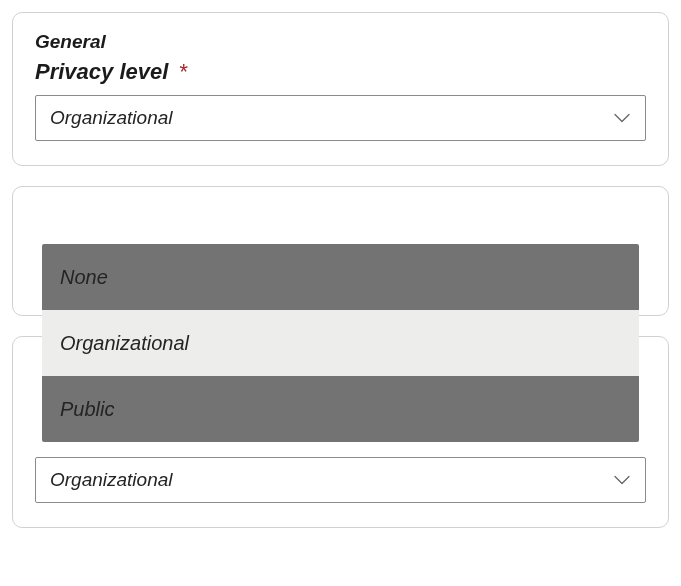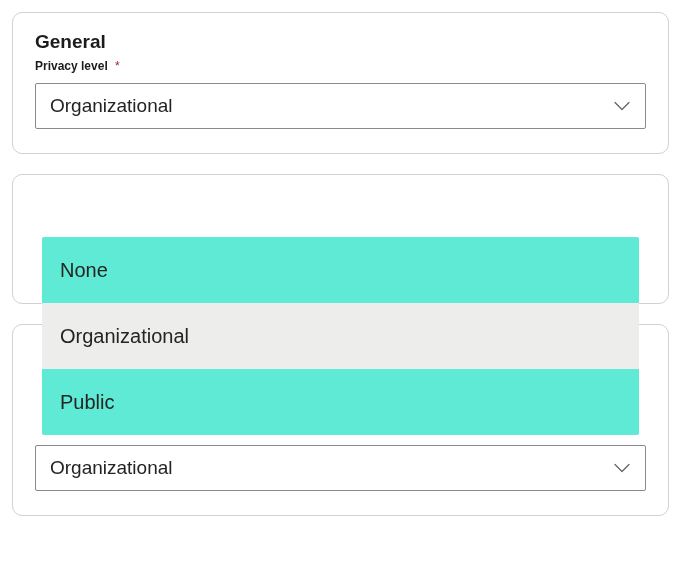--- a/index.html
+++ b/index.html
@@ -28,21 +28,21 @@
     position: relative;
     background: #fff;
   }
   .card-title {
     font-size: 19px;
     font-weight: 600;
     color: var(--text-strong);
     margin: 4px 0 6px 0;
   }
   .field-label {
-    font-size: 12px;
+    font-size: 22px;
     font-weight: 600;
     color: var(--text-strong);
     margin: 2px 0 10px 0;
   }
   .req {
     color: var(--required);
     margin-left: 4px;
     font-weight: 400;
   }
   .select {
@@ -82,40 +82,40 @@
   
   .card.bottom {
     padding-top: 120px; 
   }
 
   
   .dropdown-list {
     position: absolute;
     left: 30px;
     right: 30px;
-    top: 225px; 
-    background: #5eead4;
+    top: 232px; 
+    background: #737373;
     z-index: 10;
     border-radius: 2px;
     box-shadow: none;
   }
   .dropdown-list .option {
     height: 66px;
     display: flex;
     align-items: center;
     padding: 0 18px;
     font-size: 20px;
     color: var(--text);
     cursor: pointer;
   }
   .dropdown-list .option.selected {
     background: var(--hover-bg);
   }
 
-  .wrap { position: relative; width: 657px; }
+  .wrap { position: relative; width: 657px; font-style: italic; }
 </style>
 </head>
 <body>
 
 <div class="wrap">
 
   <div class="card">
     <div class="card-title">General</div>
     <div class="field-label">
       <span>Privacy level</span>

